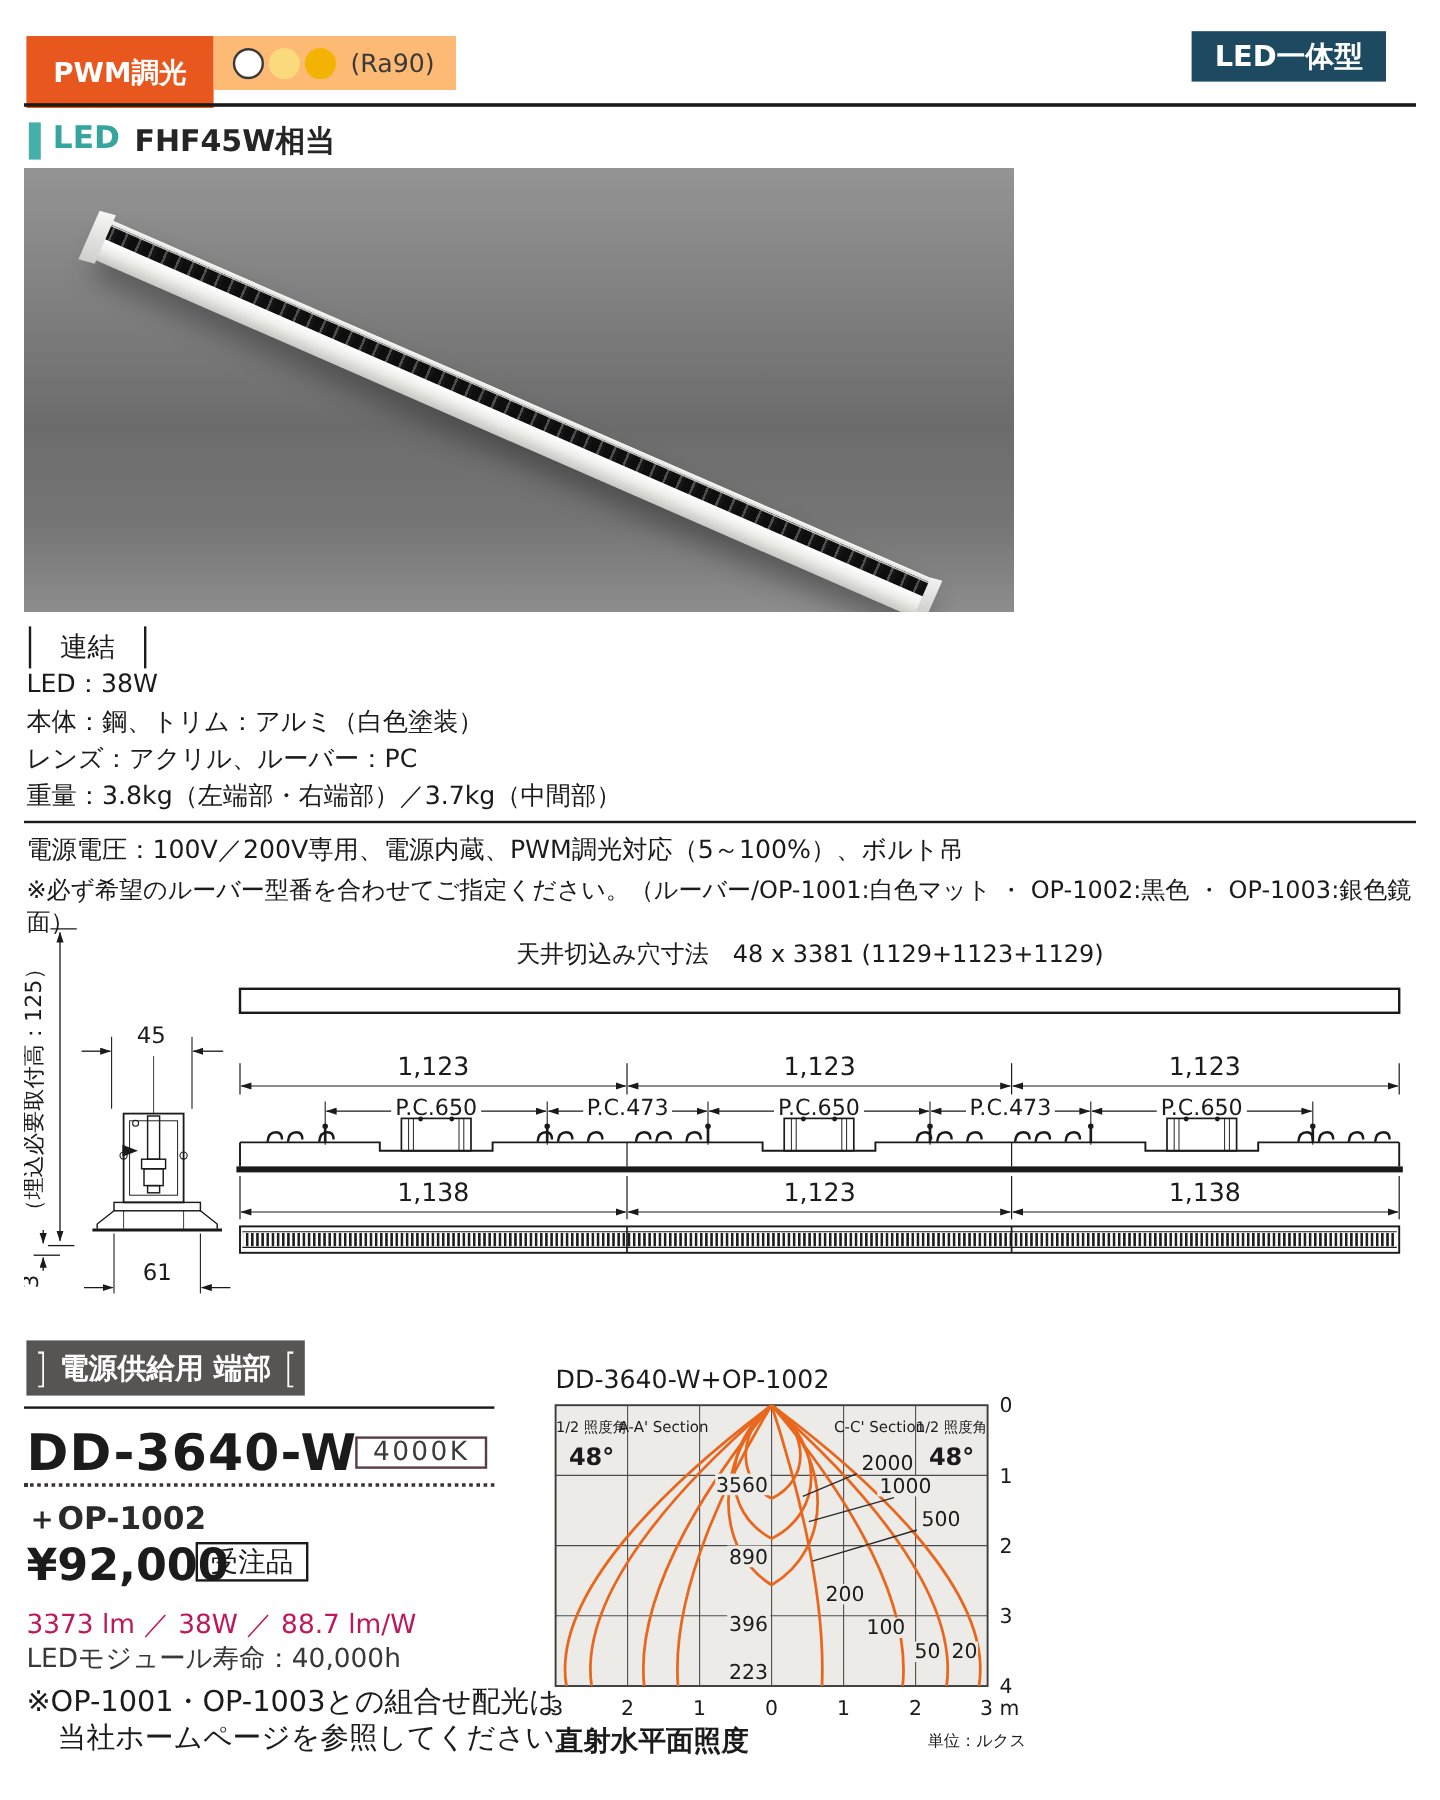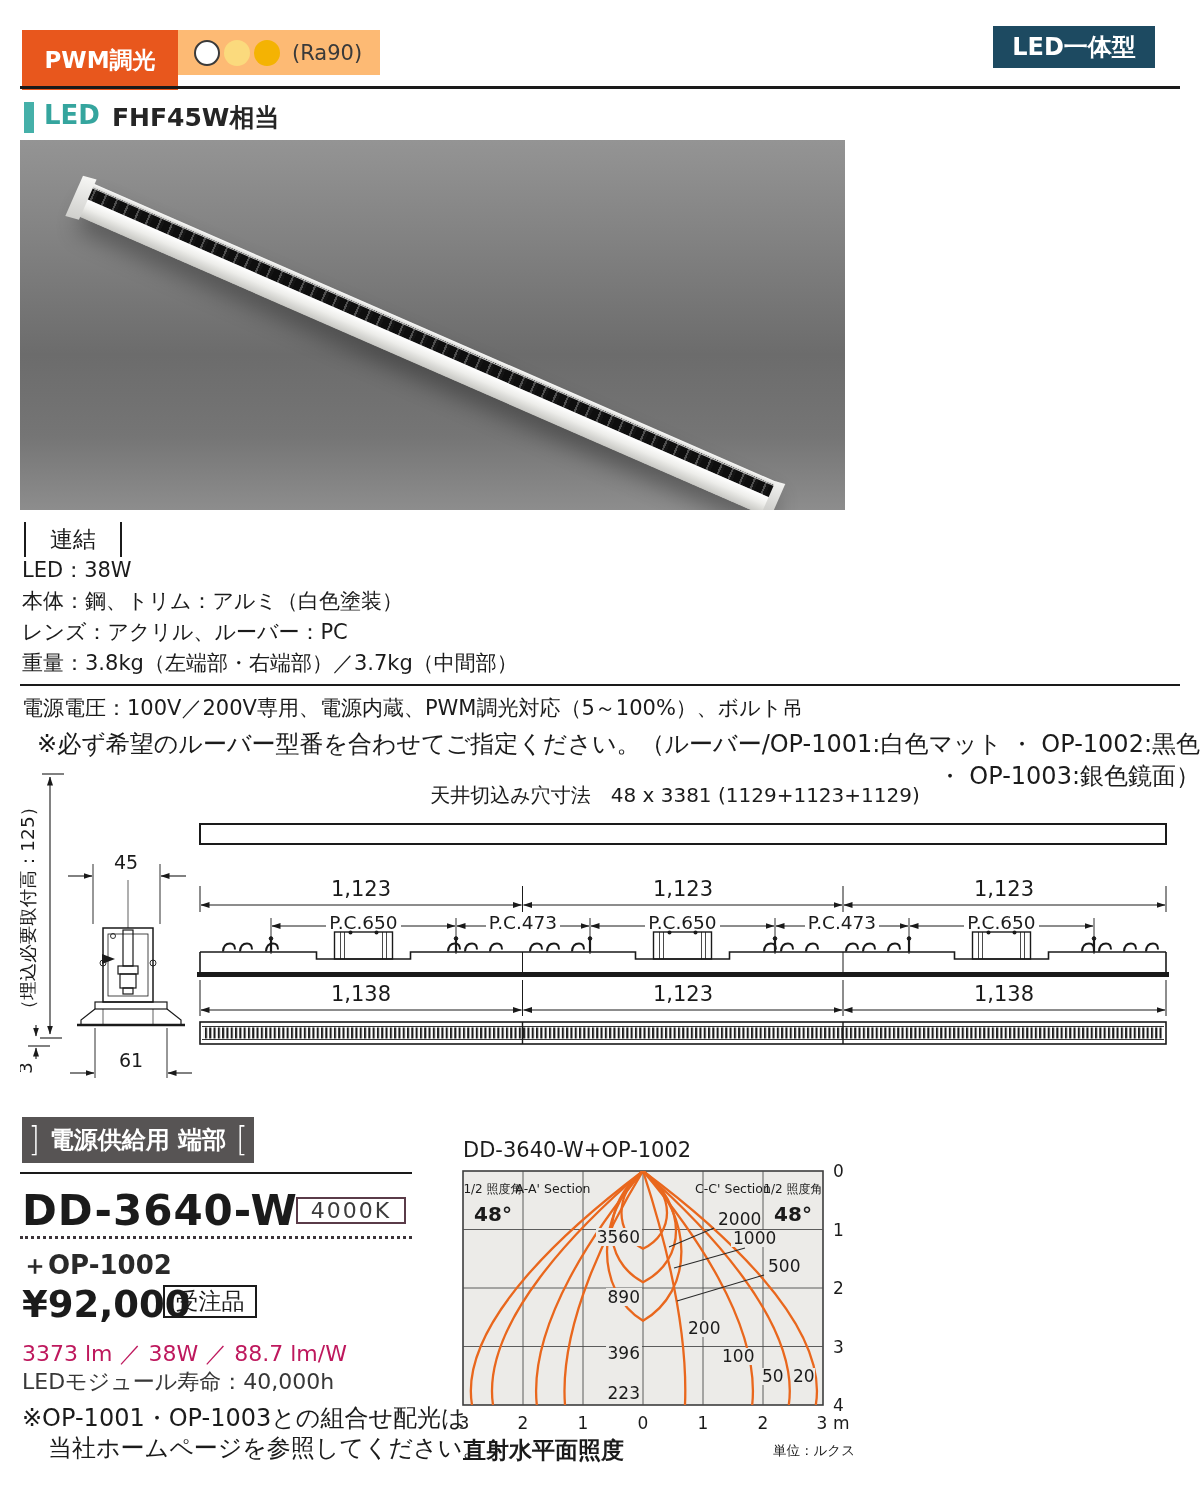--- a/index.html
+++ b/index.html
@@ -25,21 +25,21 @@
   #fixture .trim-top{height:4px;background:linear-gradient(180deg,#fbfbfa,#d9d9d6);}
   #fixture .louver{height:13px;background:repeating-linear-gradient(90deg,#0e0e0e 0 7px,#4e4e4e 7px 9px,#141414 9px 12px);box-shadow:inset 0 1px 0 #c8c8c8;}
   #fixture .lens{height:19px;background:linear-gradient(180deg,#ffffff 0%,#ededea 45%,#c7c7c3 100%);}
   #fixture::before{content:"";position:absolute;left:-9px;top:-4px;width:14px;height:44px;background:linear-gradient(180deg,#f6f6f4,#cfcfcc);transform:skewY(-8deg);}
   #fixture::after{content:"";position:absolute;right:-6px;top:-1px;width:10px;height:40px;background:linear-gradient(180deg,#f2f2f0,#c4c4c1);transform:skewY(-8deg);}
   
   #link-tag{left:24px;top:522px;font-size:23px;padding:2px 24px;border-left:2px solid #1b1b1b;border-right:2px solid #1b1b1b;}
   .specline{left:22px;font-size:21px;}
   #divider1{left:20px;top:684px;width:1160px;height:2px;background:#1a1a1a;}
   #power-line{left:22px;top:694px;font-size:21px;}
-  #louver-note{left:22px;top:728px;font-size:24px;text-align:right;}
+  #louver-note{left:22px;top:728px;font-size:20px;}
   
   #dwg{left:20px;top:768px;}
   svg text{fill:#1b1b1b;}
   
   #section-badge{left:22px;top:1117px;width:232px;height:46px;background:#575454;color:#fff;display:flex;align-items:center;justify-content:center;gap:10px;font-size:24px;font-weight:600;}
   #section-badge .brk{font-size:29px;font-weight:300;transform:scaleY(1.15);}
   #divider2{left:20px;top:1172px;width:392px;height:2px;background:#1a1a1a;}
   #model{left:22px;top:1186px;font-size:42px;font-weight:bold;letter-spacing:1px;}
   #cct-box{left:296px;top:1197px;width:110px;height:27px;border:2px solid #5a3b48;display:flex;align-items:center;justify-content:center;font-size:22px;letter-spacing:2px;color:#3c3c3c;box-sizing:border-box;}
   #dotted{left:20px;top:1236px;width:392px;height:0;border-bottom:3px dotted #3b3338;}

